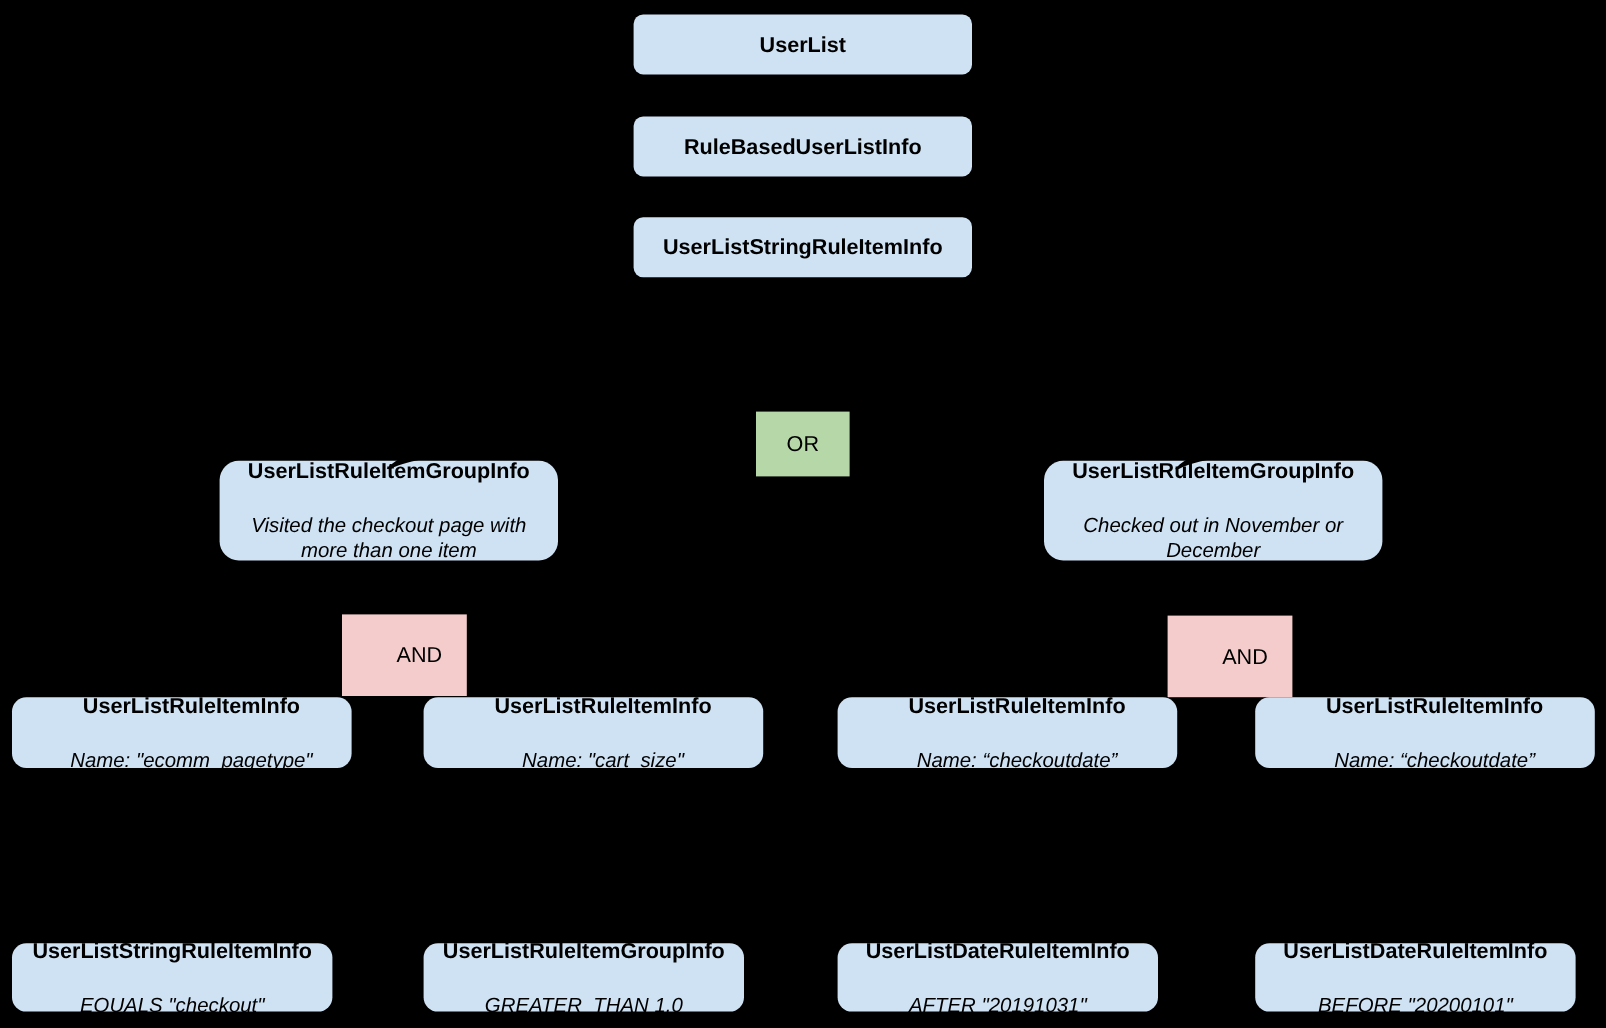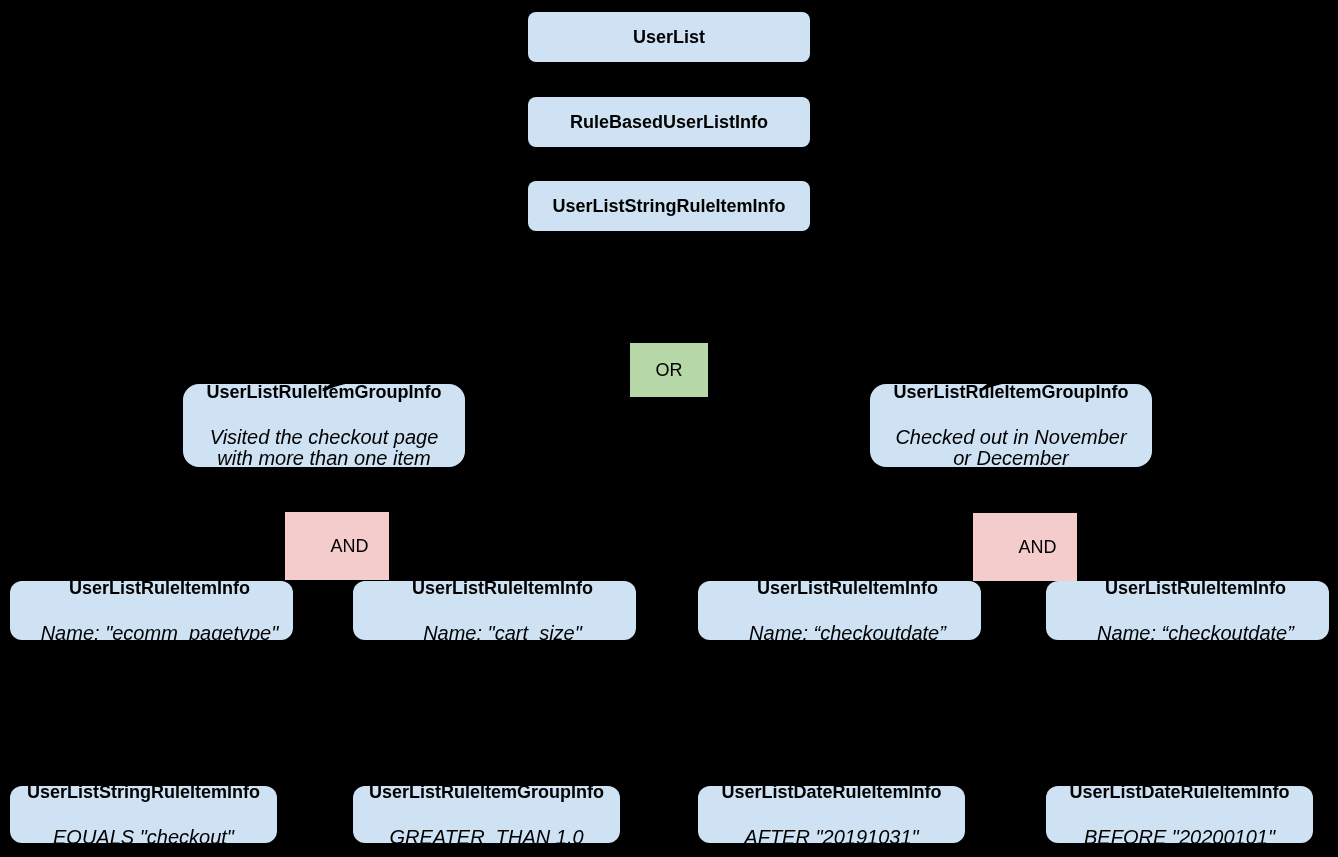--- a/index.html
+++ b/index.html
@@ -59,21 +59,21 @@
     padding-left:25px;
   }
   .title{
     font-weight:bold;
     font-size:18px;
     line-height:21px;
     white-space:nowrap;
   }
   .subtitle{
     font-style:italic;
-    font-size:20px;
+    font-size:17px;
     line-height:21px;
     margin-top:24px;
   }
   .arrowhead{
     position:absolute;
     width:46px;height:17px;
     z-index:5;
   }
   .arrowhead svg{display:block;}
 </style>

